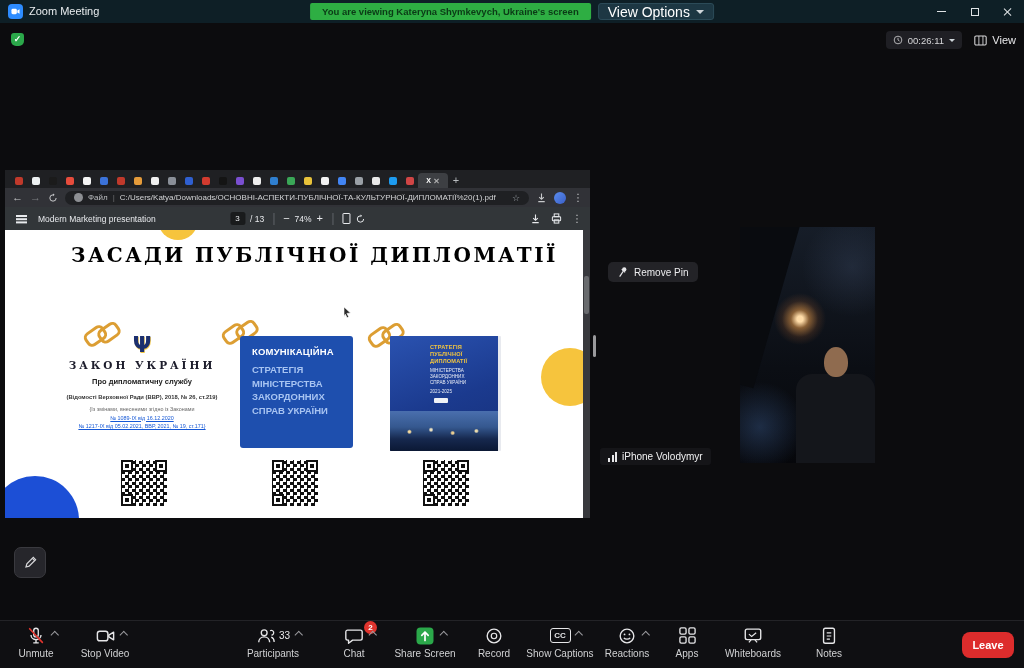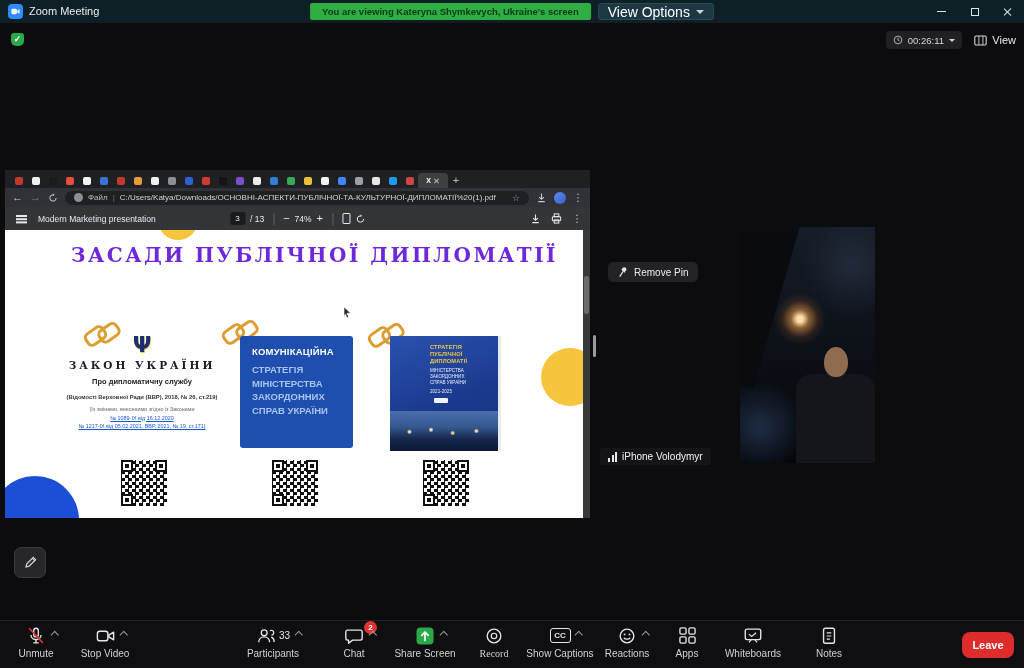--- a/index.html
+++ b/index.html
@@ -78,21 +78,21 @@
   .pdf-right{position:absolute;right:8px;top:0;height:23px;display:flex;align-items:center;gap:10px;}
 
   .viewer{position:relative;height:288px;background:#525659;overflow:hidden;}
   .slide{position:absolute;left:0;top:0;right:7px;bottom:0;background:#ffffff;overflow:hidden;}
   .pdf-scroll{position:absolute;right:0;top:0;width:7px;bottom:0;background:#38393d;}
   .pdf-thumb{position:absolute;left:1px;top:46px;width:5px;height:38px;background:#696b6e;border-radius:2px;}
 
   
   .slide-title{position:absolute;left:0;right:0;top:13px;text-align:center;
                font-family:"DejaVu Serif",serif;font-size:20px;font-weight:bold;
-               letter-spacing:2.5px;color:#6d28d9;padding-left:41px;}
+               letter-spacing:2.5px;color:#000000;padding-left:41px;}
   .dot-top{position:absolute;left:153px;top:-30px;width:40px;height:40px;border-radius:50%;background:#f6c43d;}
   .dot-right{position:absolute;left:536px;top:118px;width:58px;height:58px;border-radius:50%;background:#f6c43d;}
   .dot-blue{position:absolute;left:-14px;top:246px;width:88px;height:88px;border-radius:50%;background:#1c4fd6;}
 
   .chain{position:absolute;width:40px;height:20px;transform:rotate(-35deg);}
   .chain::before,.chain::after{content:"";position:absolute;width:17px;height:10px;
         border:3px solid #dc9e33;border-radius:6px;}
   .chain::before{left:0;top:1px;} .chain::after{left:13px;top:6px;}
   .chain.c1{left:78px;top:92px;} .chain.c2{left:216px;top:90px;} .chain.c3{left:362px;top:93px;}
 
@@ -183,21 +183,21 @@
   .badge{position:absolute;top:-4px;right:-13px;min-width:13px;height:13px;border-radius:7px;
          background:#e0342e;color:#fff;font-size:8px;font-weight:bold;line-height:13px;
          text-align:center;padding:0 2px;}
   .cc-box{width:21px;height:15px;border:1.5px solid #e6e6e8;border-radius:3px;color:#e6e6e8;
           font-size:8px;font-weight:bold;display:flex;align-items:center;justify-content:center;}
   .leave-btn{position:absolute;right:10px;top:11px;width:52px;height:26px;background:#dd2c2c;
              border:none;border-radius:8px;color:#fff;font-size:11px;font-weight:bold;}
 
   .it-unmute{left:8px;width:56px;} .it-stopvideo{left:72px;width:66px;}
   .it-participants{left:234px;width:78px;} .it-chat{left:322px;width:64px;}
-  .it-share{left:386px;width:78px;} .it-record{left:462px;width:64px;font-family:Liberation Serif, serif;}
+  .it-share{left:386px;width:78px;} .it-record{left:462px;width:64px;}
   .it-captions{left:521px;width:78px;} .it-reactions{left:592px;width:70px;}
   .it-apps{left:662px;width:50px;} .it-whiteboards{left:715px;width:76px;}
   .it-notes{left:800px;width:58px;}
 </style>
 </head>
 <body>
 
 <div class="app">
 
   <div class="titlebar">

